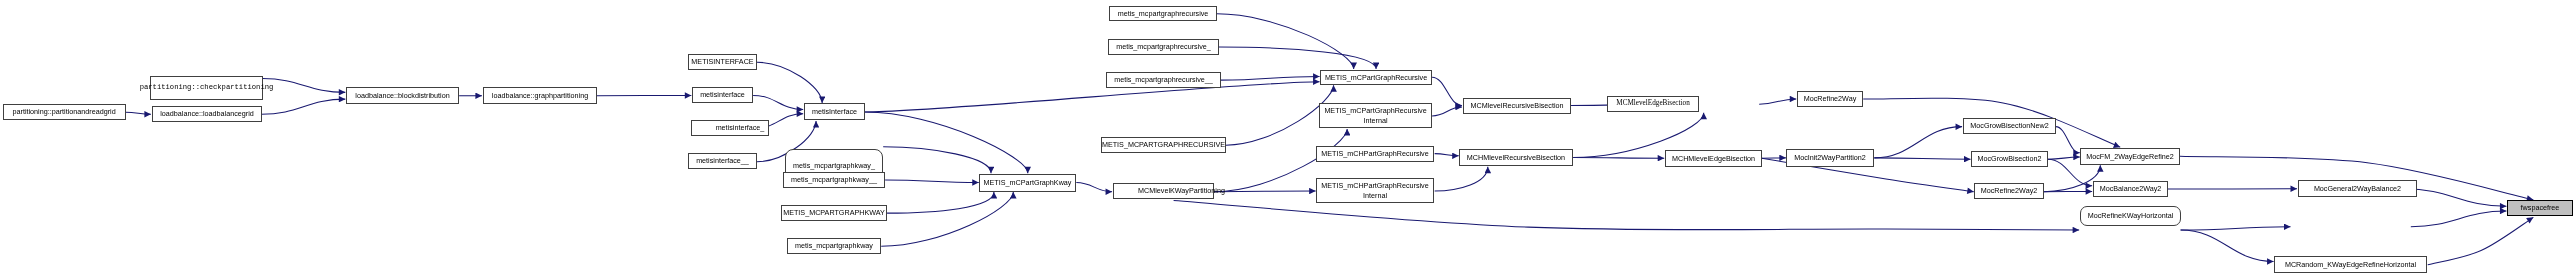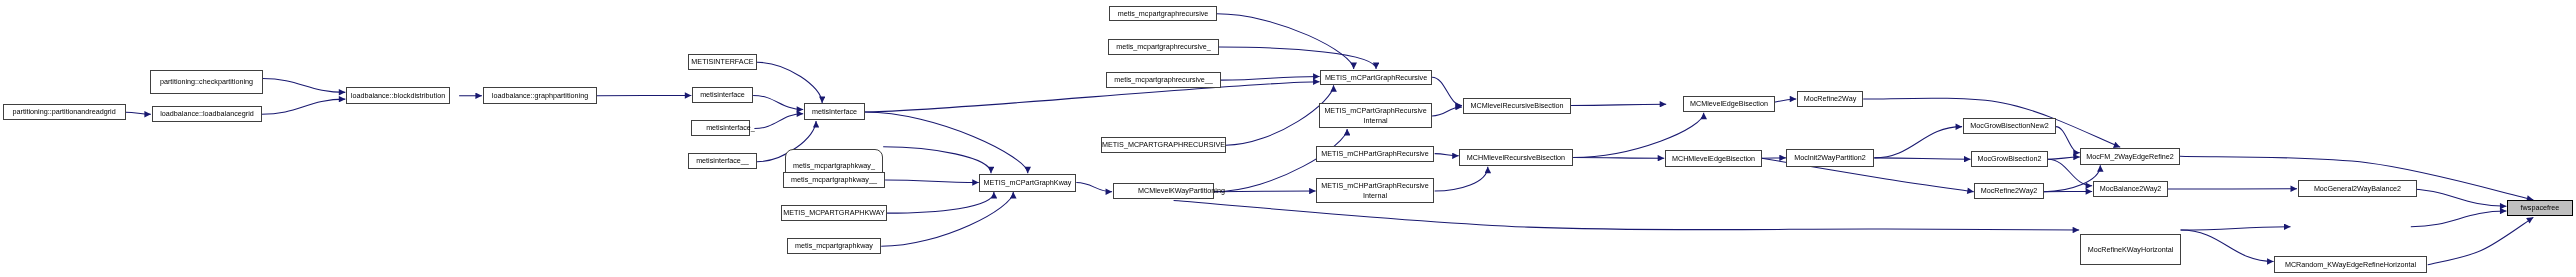--- a/index.html
+++ b/index.html
@@ -89,54 +89,54 @@
         <path d="M3352,240 C3400,241.66666666666666 3549.4333333333334,238.83333333333334 3640,250 C3730.5666666666666,261.1666666666667 3852.8333333333335,297.5 3895.4,307" fill="none" stroke="#191970" stroke-width="1.6" marker-end="url(#arrow)"></path>
         <path d="M3333,290.5 C3422.55,290.5 3442.45,290 3532,290" fill="none" stroke="#191970" stroke-width="1.6" marker-end="url(#arrow)"></path>
         <path d="M3697,290 C3767.65,290 3783.35,316.75 3854,316.75" fill="none" stroke="#191970" stroke-width="1.6" marker-end="url(#arrow)"></path>
         <path d="M3353,353.5 C3429.05,353.5 3445.95,348.5 3522,348.5" fill="none" stroke="#191970" stroke-width="1.6" marker-end="url(#arrow)"></path>
         <path d="M3353,353.5 C3417.35,353.5 3431.65,401.8 3496,401.8" fill="none" stroke="#191970" stroke-width="1.6" marker-end="url(#arrow)"></path>
         <path d="M3707,348.5 C3773.15,348.5 3787.85,324.25 3854,324.25" fill="none" stroke="#191970" stroke-width="1.6" marker-end="url(#arrow)"></path>
         <path d="M3733,407 C3746.6666666666665,403.3333333333333 3787.9333333333334,397.1666666666667 3815,385 C3842.0666666666666,372.8333333333333 3882,342.5 3895.4,334" fill="none" stroke="#191970" stroke-width="1.6" marker-end="url(#arrow)"></path>
       </g>
   </svg>
 <div class="node" style="left: 2.6px; top: 104px; width: 123px; height: 16.3px;">partitioning::partitionandreadgrid</div>
-    <div class="node" style="left: 150px; top: 70px; width: 113px; height: 24px;">partitioning::checkpartitioning</div>
+    <div class="node" style="left: 150px; top: 76px; width: 113px; height: 24px; font-family: Liberation Mono, monospace;">partitioning::checkpartitioning</div>
     <div class="node" style="left: 152px; top: 106px; width: 110px; height: 16.3px;">loadbalance::loadbalancegrid</div>
-    <div class="node" style="left: 346px; top: 87px; width: 104px; height: 17px; text-align: center;">loadbalance::blockdistribution</div>
+    <div class="node" style="left: 346px; top: 87px; width: 113px; height: 17px; text-align: center;">loadbalance::blockdistribution</div>
     <div class="node" style="left: 483px; top: 87px; width: 114px; height: 17px;">loadbalance::graphpartitioning</div>
     <div class="node" style="left: 688px; top: 54px; width: 69px; height: 16.3px;">METISINTERFACE</div>
     <div class="node" style="left: 692px; top: 87px; width: 61px; height: 16.3px;">metisinterface</div>
-    <div class="node" style="left: 691px; top: 120px; width: 59px; height: 16.3px; padding-left: 20px;">metisinterface_</div>
+    <div class="node" style="left: 691px; top: 120px; width: 78px; height: 16.3px; padding-left: 20px;">metisinterface_</div>
     <div class="node" style="left: 688px; top: 153px; width: 69px; height: 16.3px;">metisinterface__</div>
     <div class="node" style="left: 804px; top: 103px; width: 61px; height: 17px;">metisInterface</div>
     <div class="node" style="left: 785px; top: 149px; width: 98px; height: 33px; border-radius: 8px;">metis_mcpartgraphkway_</div>
     <div class="node" style="left: 783px; top: 172px; width: 102px; height: 16.3px;">metis_mcpartgraphkway__</div>
     <div class="node" style="left: 781px; top: 205px; width: 106px; height: 16.3px;">METIS_MCPARTGRAPHKWAY</div>
     <div class="node" style="left: 787px; top: 238px; width: 94px; height: 16.3px;">metis_mcpartgraphkway</div>
     <div class="node" style="left: 979px; top: 174px; width: 97px; height: 17.6px;">METIS_mCPartGraphKway</div>
     <div class="node" style="left: 1109px; top: 5.9px; width: 108px; height: 15.6px;">metis_mcpartgraphrecursive</div>
     <div class="node" style="left: 1108px; top: 39px; width: 111px; height: 15.6px;">metis_mcpartgraphrecursive_</div>
     <div class="node" style="left: 1106px; top: 72px; width: 115px; height: 15.6px;">metis_mcpartgraphrecursive__</div>
     <div class="node" style="left: 1101px; top: 137px; width: 125px; height: 15.6px;">METIS_MCPARTGRAPHRECURSIVE</div>
     <div class="node" style="left: 1113px; top: 183px; width: 101px; height: 16.3px; padding-left: 36px;">MCMlevelKWayPartitioning</div>
     <div class="node" style="left: 1320px; top: 70px; width: 112px; height: 15px;">METIS_mCPartGraphRecursive</div>
     <div class="node" style="left: 1319px; top: 103px; width: 113px; height: 25px;">METIS_mCPartGraphRecursive
 Internal</div>
     <div class="node" style="left: 1316px; top: 146px; width: 118px; height: 15.6px;">METIS_mCHPartGraphRecursive</div>
     <div class="node" style="left: 1316px; top: 178px; width: 118px; height: 25px;">METIS_mCHPartGraphRecursive
 Internal</div>
     <div class="node" style="left: 1463px; top: 98px; width: 108px; height: 15.6px;">MCMlevelRecursiveBisection</div>
     <div class="node" style="left: 1459px; top: 149px; width: 114px; height: 17px;">MCHMlevelRecursiveBisection</div>
-    <div class="node" style="left: 1683px; top: 96px; width: 92px; height: 15.6px;">MCMlevelEdgeBisection</div>
+    <div class="node" style="left: 1607px; top: 96px; width: 92px; height: 15.6px; font-family: Liberation Serif, serif;">MCMlevelEdgeBisection</div>
     <div class="node" style="left: 1665px; top: 150px; width: 97px; height: 17px;">MCHMlevelEdgeBisection</div>
     <div class="node" style="left: 1797px; top: 91px; width: 66px; height: 15.6px;">MocRefine2Way</div>
     <div class="node" style="left: 1786px; top: 149px; width: 88px; height: 17.6px;">MocInit2WayPartition2</div>
     <div class="node" style="left: 1963px; top: 118px; width: 93px; height: 16.3px;">MocGrowBisectionNew2</div>
     <div class="node" style="left: 1971px; top: 151px; width: 77px; height: 16.3px;">MocGrowBisection2</div>
     <div class="node" style="left: 1974px; top: 183px; width: 70px; height: 16.3px;">MocRefine2Way2</div>
     <div class="node" style="left: 2080px; top: 148px; width: 100px; height: 17px;">MocFM_2WayEdgeRefine2</div>
     <div class="node" style="left: 2093px; top: 181px; width: 75px; height: 16.3px;">MocBalance2Way2</div>
-    <div class="node" style="left: 2080px; top: 234px; width: 101px; height: 31px;">MocRefineKWayHorizontal</div>
+    <div class="node" style="left: 2080px; top: 206px; width: 101px; height: 20px; border-radius: 7px;">MocRefineKWayHorizontal</div>
     <div class="node" style="left: 2298px; top: 180px; width: 119px; height: 17px;">MocGeneral2WayBalance2</div>
     <div class="node" style="left: 2274px; top: 256px; width: 153px; height: 17px;">MCRandom_KWayEdgeRefineHorizontal</div>
     <div class="node hl" style="left: 2507px; top: 200px; width: 66px; height: 16.3px;">fwspacefree</div>
   </div>
 
 
 </body></html>

